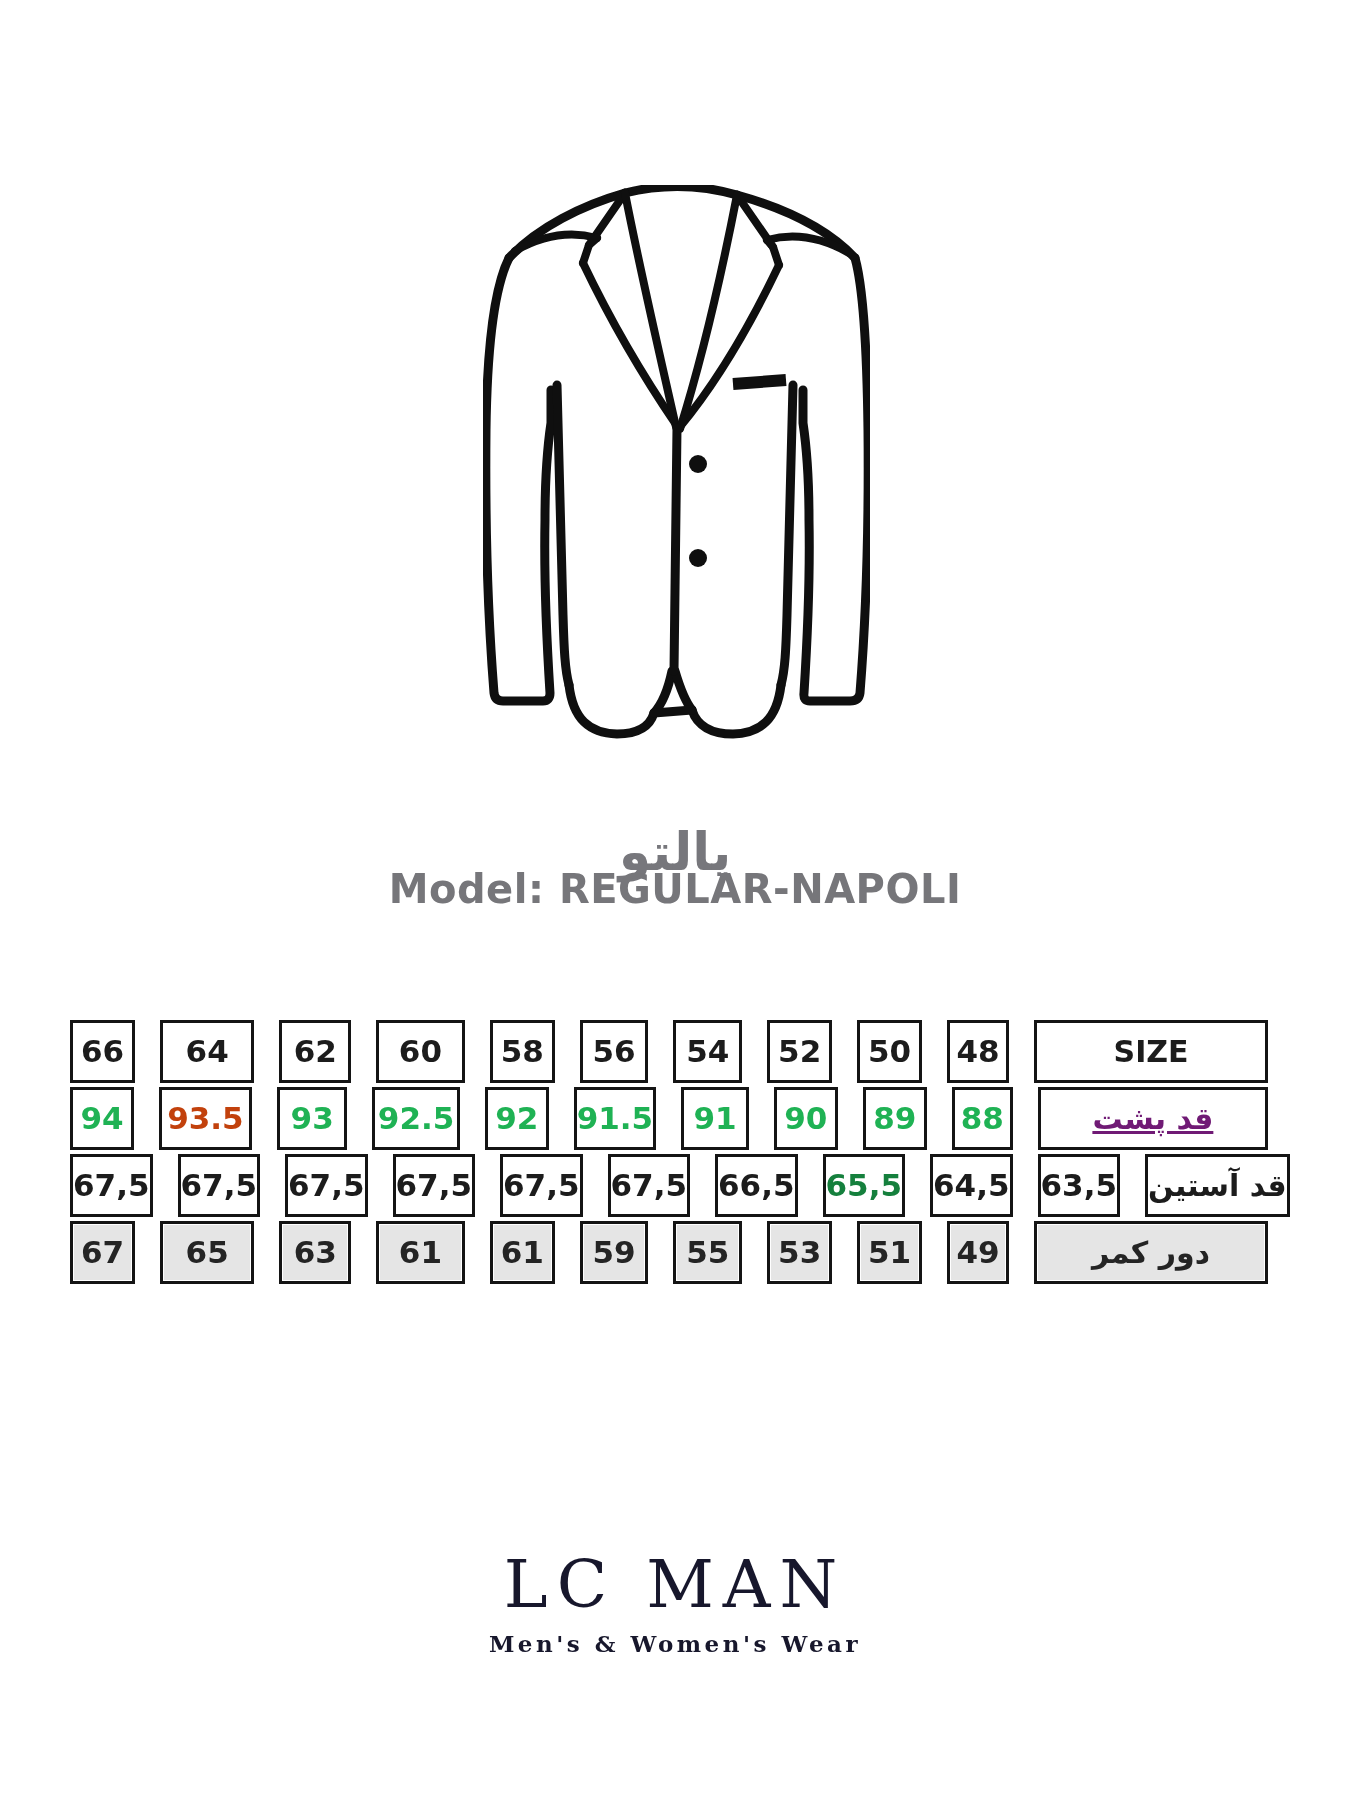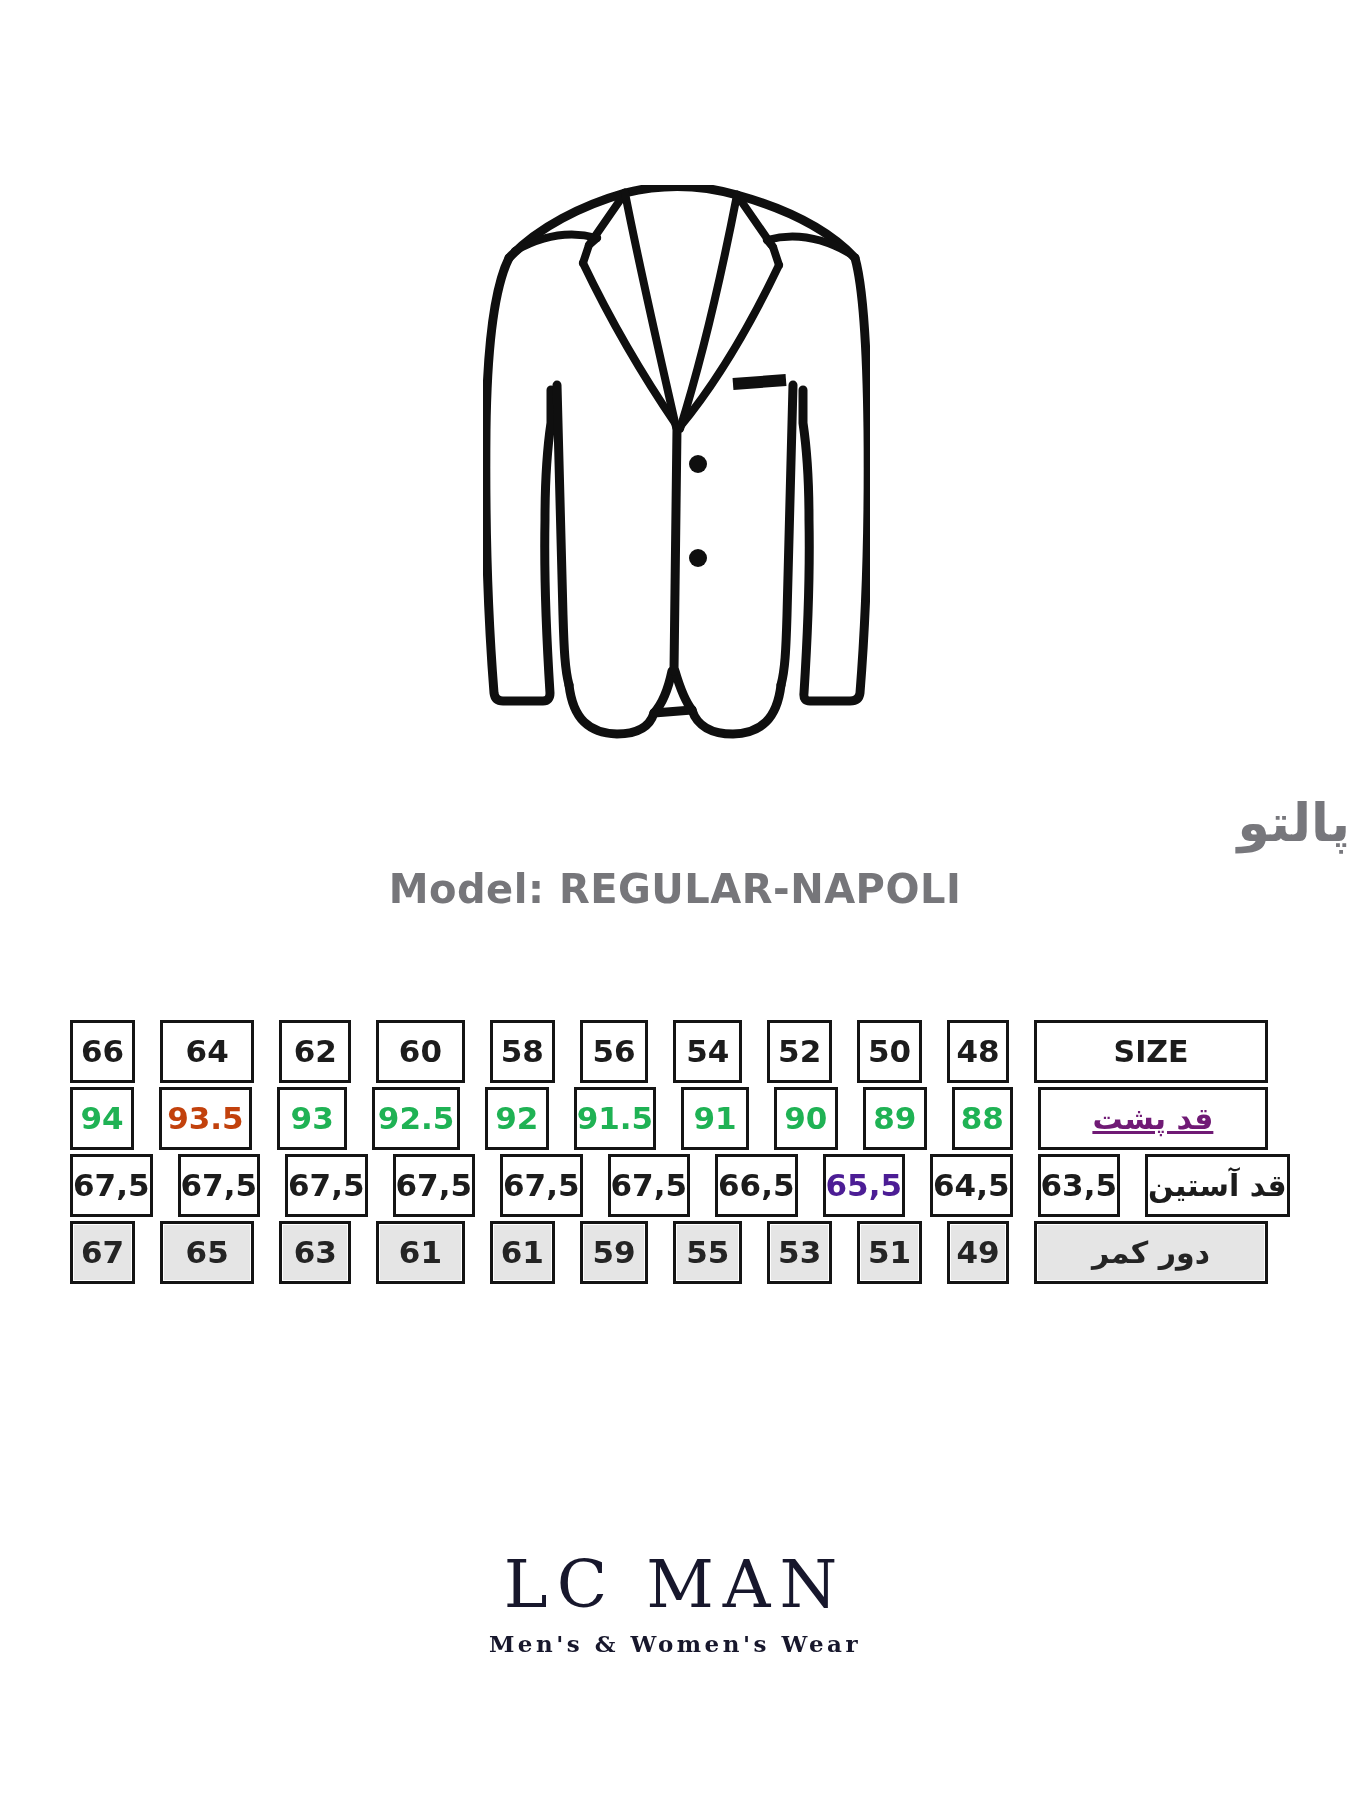--- a/index.html
+++ b/index.html
@@ -9,22 +9,22 @@
     background:#ffffff;
     font-family:"DejaVu Sans", sans-serif;
     overflow:hidden;
   }
   
   .jacket-wrap{position:absolute;left:483px;top:185px;width:387px;height:560px;}
   .jacket-wrap svg{display:block;width:100%;height:100%;}
 
   
   .title-fa{
-    position:absolute;left:0;top:793px;width:100%;
-    font-size:52px;font-weight:bold;color:#77777c;
+    position:absolute;left:0;top:822px;width:100%;
+    text-align:center;font-size:52px;font-weight:bold;color:#77777c;
     direction:rtl;
   }
   .model-line{
     position:absolute;left:0;top:866px;width:100%;
     text-align:center;font-size:40px;font-weight:bold;color:#76767a;
     letter-spacing:0.5px;
   }
 
   
   .size-table{
@@ -197,21 +197,21 @@
         <div class="tcell">
           <span class="cellbox" style="color: rgb(28, 28, 28);">67,5</span>
         </div>
         <div class="tcell">
           <span class="cellbox" style="color: rgb(28, 28, 28);">67,5</span>
         </div>
         <div class="tcell">
           <span class="cellbox" style="color: rgb(28, 28, 28);">66,5</span>
         </div>
         <div class="tcell">
-          <span class="cellbox" style="color: #4c1d95;">65,5</span>
+          <span class="cellbox" style="color: #15803d;">65,5</span>
         </div>
         <div class="tcell">
           <span class="cellbox" style="color: rgb(28, 28, 28);">64,5</span>
         </div>
         <div class="tcell">
           <span class="cellbox" style="color: rgb(28, 28, 28);">63,5</span>
         </div>
         <div class="tcell label">
           <span class="cellbox" dir="rtl" style="color: rgb(28, 28, 28);">قد آستین</span>
         </div>

